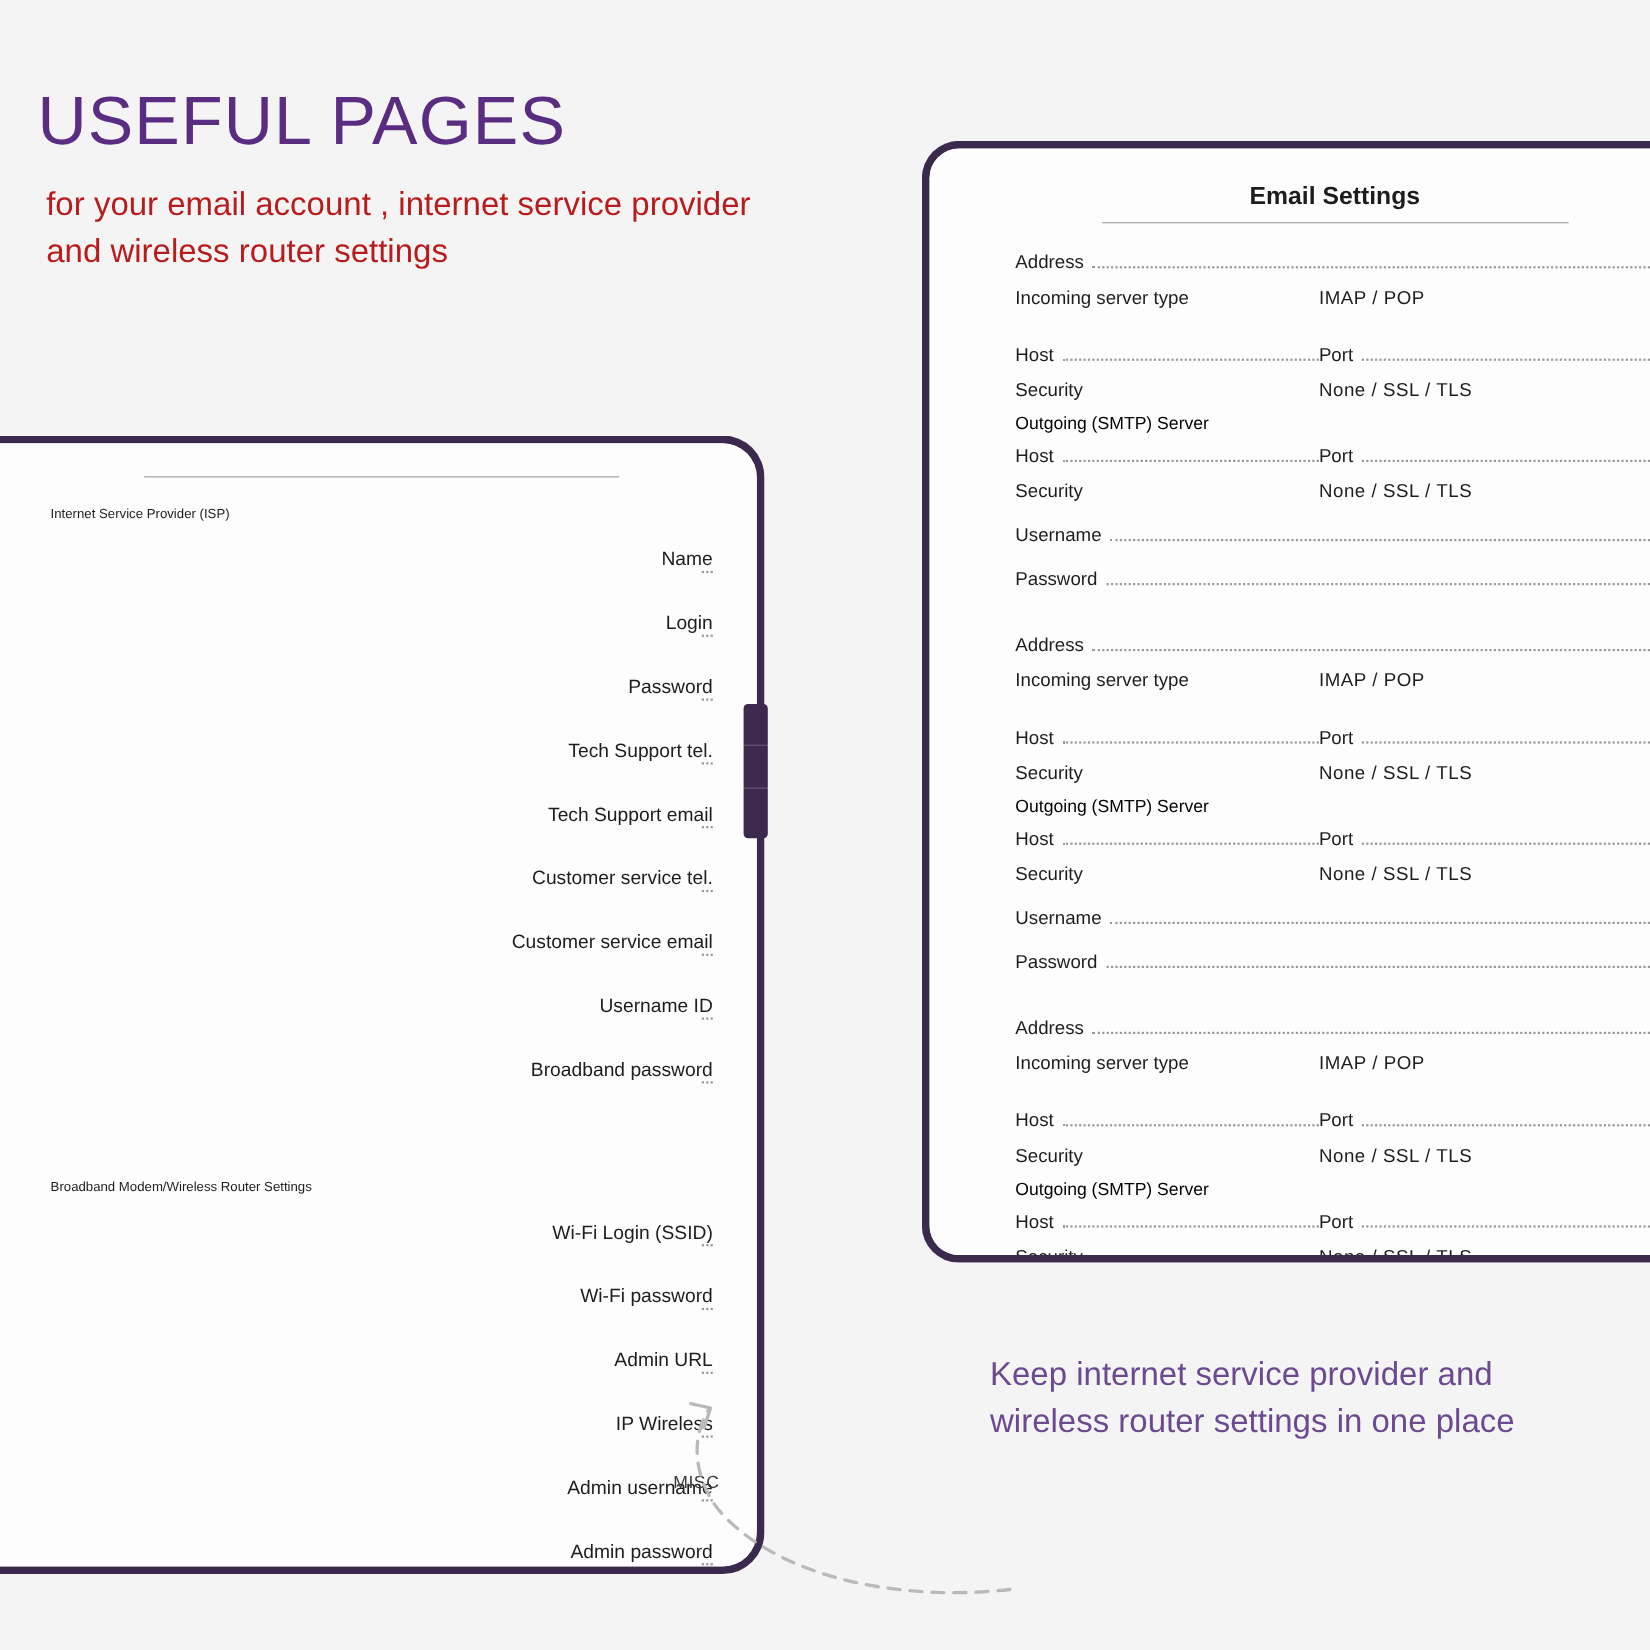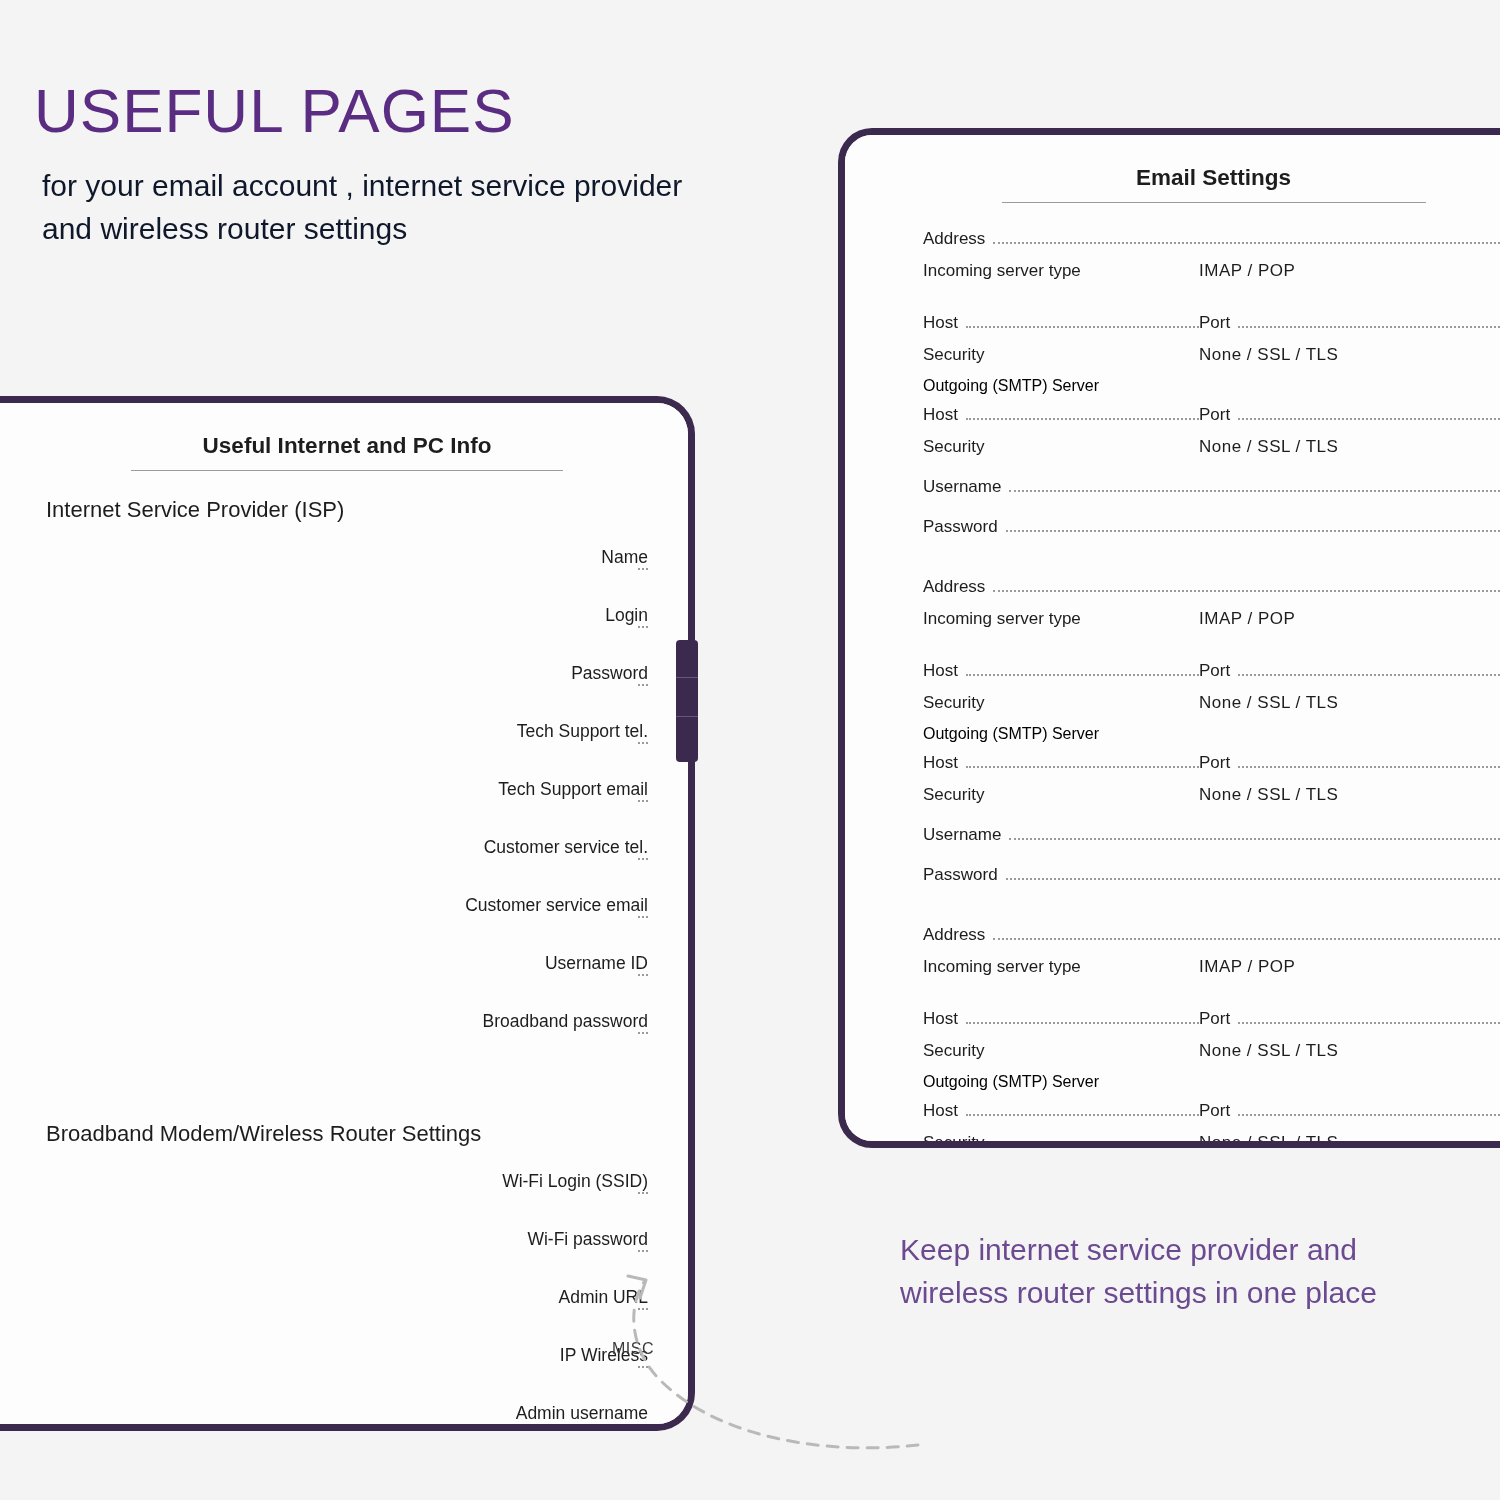--- a/index.html
+++ b/index.html
@@ -24,21 +24,21 @@
     font-weight: 400;
     letter-spacing: 1px;
     color: #5b2d82;
     line-height: 1.05;
   }
   .headline p {
     margin: 22px 0 0 8px;
     font-size: 30px;
     font-weight: 300;
     line-height: 1.43;
-    color: #0f172a;
+    color: #b91c1c;
     max-width: 660px;
   }
 
   
   .book {
     position: absolute;
     background: #fdfdfd;
     border: 7px solid #3b2a4d;
     border-radius: 34px;
     overflow: hidden;
@@ -114,21 +114,21 @@
   .row .lbl { flex: 0 0 auto; }
   .dots {
     flex: 1 1 auto;
     border-bottom: 2px dotted #9a9a9a;
     height: 1px;
     margin: 0 0 5px 8px;
     min-width: 10px;
   }
 
   
-  .book-left .section-head { font-size: 22px; color:#1d1d1d; margin-bottom: 24px; }
+  .book-left .section-head { font-size: 12px; color:#1d1d1d; margin-bottom: 24px; }
   .book-left .row { margin-bottom: 30px; flex-direction: column; }
   .book-left .gap { height: 52px; }
 
   
   .r-row {
     display: flex;
     align-items: flex-end;
     font-size: 17px;
     color: #1d1d1d;
     white-space: nowrap;
@@ -367,21 +367,20 @@
                 <span class="opts">None  /  SSL  /  TLS</span>
               </div>
             </div>
           </div>
         </div>
     </div>
   </div>
 
   <div class="book book-left">
     <div class="page">
-      <div class="page-title">Useful Internet and PC Info</div>
       <div class="title-rule"></div>
 
       <div class="section-head">Internet Service Provider  (ISP)</div>
       <div id="isp-rows">
           <div class="row">
             <span class="lbl">Name</span>
             <span class="dots"></span>
           </div>
           <div class="row">
             <span class="lbl">Login</span>

